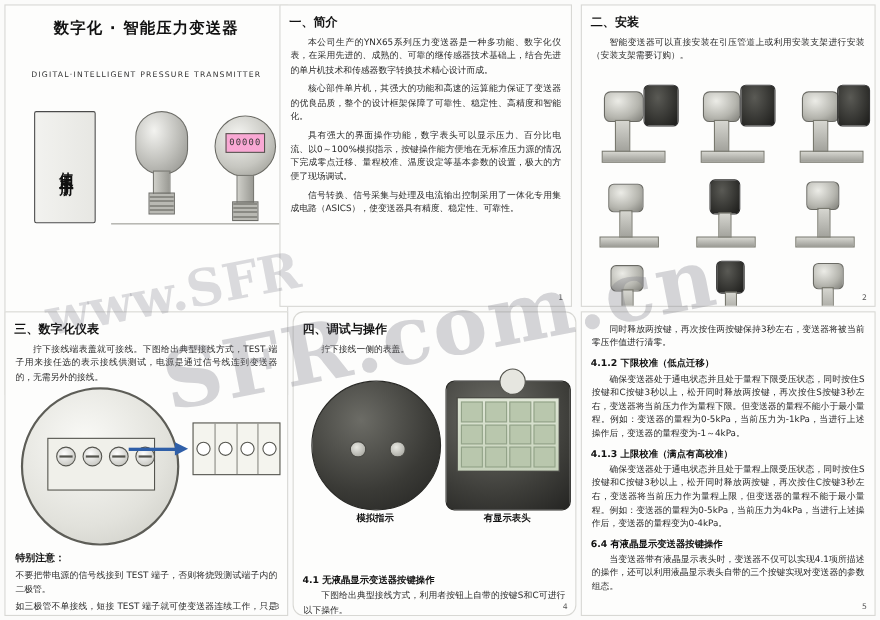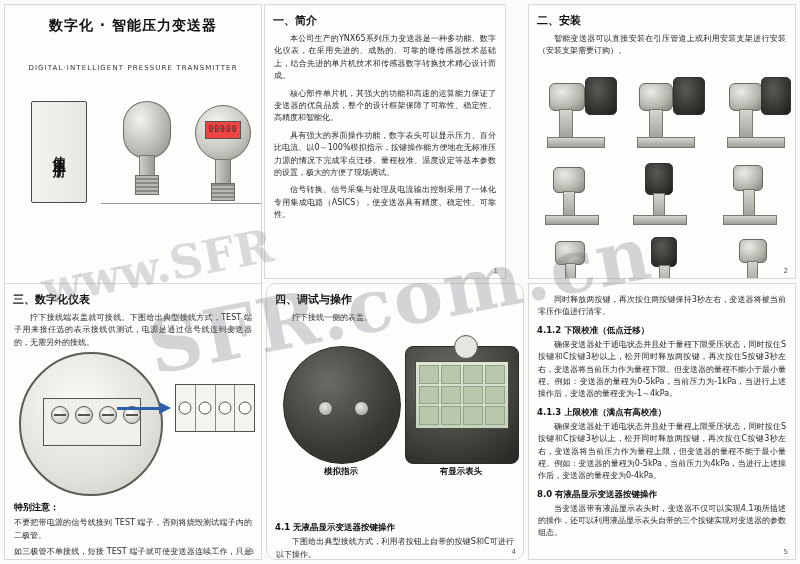--- a/index.html
+++ b/index.html
@@ -17,21 +17,21 @@
   }
   
   .panel{
     position:absolute;
     background:#fdfdfc;
     border:1px solid #d8d8d4;
     box-sizing:border-box;
     overflow:hidden;
   }
   .p1{left:4px;  top:4px;   width:258px;height:355px;}
-  .p2{left:264px;top:4px;   width:242px;height:275px;}
+  .p2{left:254px;top:4px;   width:266px;height:275px;}
   .p3{left:528px;top:4px;   width:268px;height:275px;}
   .p4{left:4px;  top:283px; width:258px;height:277px;}
   .p5{left:266px;top:283px; width:258px;height:277px;border-radius:10px;}
   .p6{left:528px;top:283px; width:268px;height:277px;}
 
   .pnum{
     position:absolute;right:7px;bottom:3px;
     font-size:7px;color:#555;
   }
 
@@ -103,21 +103,21 @@
   .dev-b{
     position:absolute;left:186px;top:100px;width:62px;height:96px;
   }
   .dev-b .ring{
     position:absolute;left:4px;top:0;width:54px;height:54px;border-radius:50%;
     background:radial-gradient(circle at 38% 32%,#f5f5f2 0%,#c6c6c0 58%,#909089 100%);
     border:1.5px solid #6a6a64;
   }
   .dev-b .lcd{
     position:absolute;left:14px;top:16px;width:34px;height:16px;
-    background:#ef4444;border:1px solid #55554f;
+    background:#f9a8d4;border:1px solid #55554f;
     font-size:8px;letter-spacing:1px;text-align:center;color:#333;
     line-height:16px;font-family:"DejaVu Sans Mono","Liberation Mono",monospace;
   }
   .dev-b .stem{
     position:absolute;left:24px;top:54px;width:14px;height:26px;
     background:linear-gradient(90deg,#cfcfc9,#9a9a94);border:1px solid #7a7a74;
   }
   .dev-b .thread{
     position:absolute;left:20px;top:78px;width:22px;height:16px;
     background:repeating-linear-gradient(0deg,#b9b9b3 0 2px,#8a8a84 2px 4px);
@@ -386,21 +386,21 @@
 
     <div class="pnum">4</div>
   </div>
 
   <div class="panel p6">
     <div class="body-t" style="margin-top:10px;">同时释放两按键，再次按住两按键保持3秒左右，变送器将被当前零压作值进行清零。</div>
     <div class="sub-h">4.1.2 下限校准（低点迁移）</div>
     <div class="body-t">确保变送器处于通电状态并且处于量程下限受压状态，同时按住S按键和C按键3秒以上，松开同时释放两按键，再次按住S按键3秒左右，变送器将当前压力作为量程下限。但变送器的量程不能小于最小量程。例如：变送器的量程为0-5kPa，当前压力为-1kPa，当进行上述操作后，变送器的量程变为-1～4kPa。</div>
     <div class="sub-h">4.1.3 上限校准（满点有高校准）</div>
     <div class="body-t">确保变送器处于通电状态并且处于量程上限受压状态，同时按住S按键和C按键3秒以上，松开同时释放两按键，再次按住C按键3秒左右，变送器将当前压力作为量程上限，但变送器的量程不能于最小量程。例如：变送器的量程为0-5kPa，当前压力为4kPa，当进行上述操作后，变送器的量程变为0-4kPa。</div>
-    <div class="sub-h">8.0 有液晶显示变送器按键操作</div>
+    <div class="sub-h">6.4 有液晶显示变送器按键操作</div>
     <div class="body-t">当变送器带有液晶显示表头时，变送器不仅可以实现4.1项所描述的操作，还可以利用液晶显示表头自带的三个按键实现对变送器的参数组态。</div>
     <div class="pnum">5</div>
   </div>
 
   <div class="wm">SFR.com.cn</div>
   <div class="wm2">www.SFR</div>
 
 </div>
 
 </body></html>

